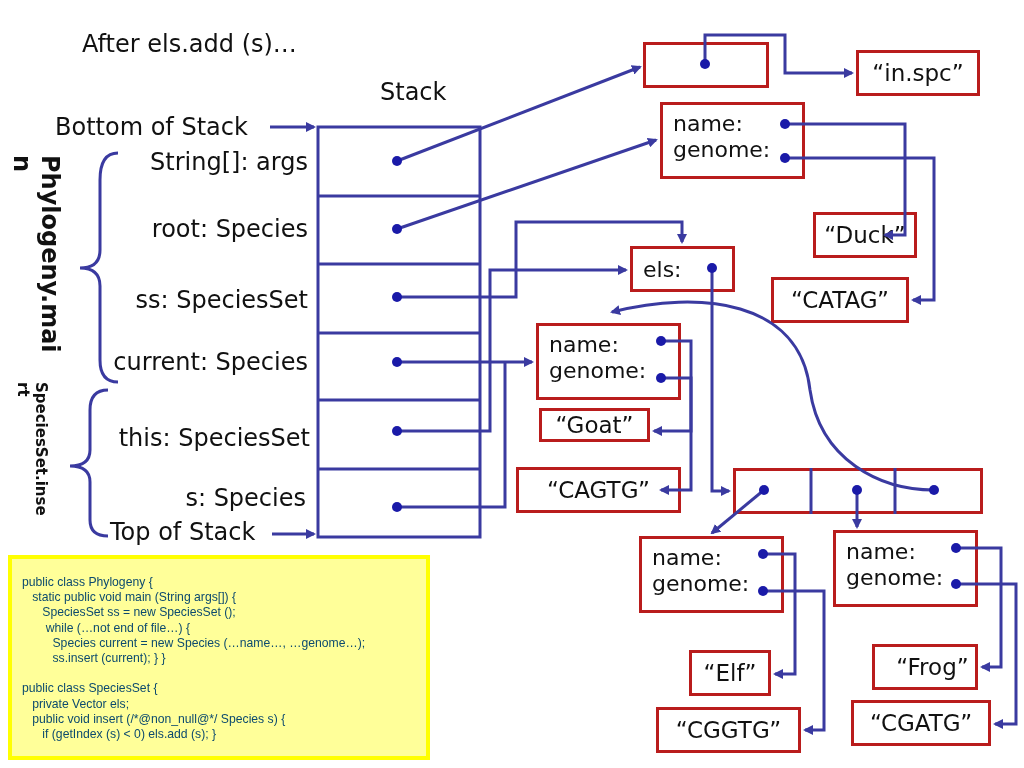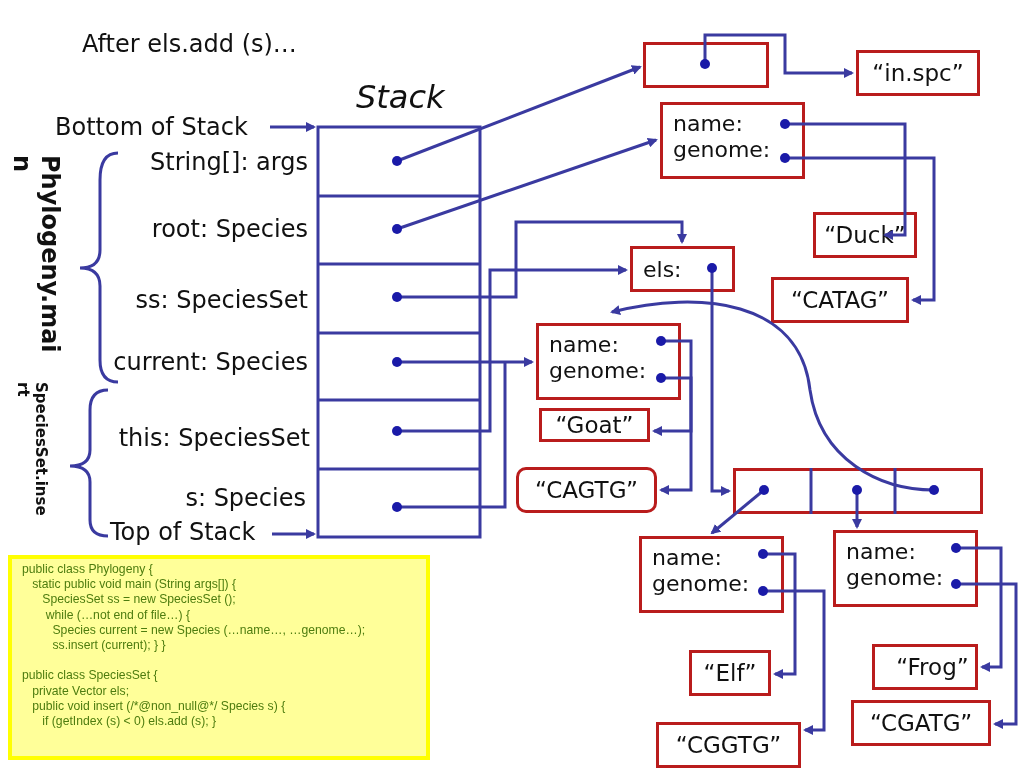--- a/index.html
+++ b/index.html
@@ -1,28 +1,28 @@
 <!DOCTYPE html>
 <html><head>
 <meta charset="utf-8">
 <style>
   html, body { margin:0; padding:0; background:#ffffff; }
   body { width:1024px; height:768px; position:relative; overflow:hidden;
          font-family:"DejaVu Sans", sans-serif; color:#111; }
   .abs { position:absolute; }
   .title { left:82px; top:30px; font-size:24px; }
-  .stack-title { left:356px; top:78px; font-size:32px;font-style:italic; }
+  .stack-title { left:380px; top:78px; font-size:24px; }
   .lbl { font-size:24px; white-space:nowrap; text-align:right; }
   .frame-lbl { position:absolute; font-weight:bold; writing-mode:vertical-rl; white-space:normal; }
   .box { position:absolute; border:3px solid #b91c1c; background:#fff; box-sizing:border-box; }
   .obj-text { position:absolute; font-size:22px; line-height:26px; left:10px; top:6px; white-space:nowrap; }
   .str { font-size:23px; display:flex; align-items:center; justify-content:center; }
   .code { left:8px; top:555px; width:422px; height:205px; background:#ffff99; border:4px solid #ffff00;
           box-sizing:border-box; font-family:"Liberation Sans", sans-serif; font-size:12.2px; line-height:15.2px;
-          padding:3px 10px; white-space:pre; color:#4d7c0f; }
+          padding:16px 10px; white-space:pre; color:#0c4a6e; }
   svg { position:absolute; left:0; top:0; }
 </style>
 </head>
 <body>
 
 <div class="abs title">After els.add (s)…</div>
 <div class="abs stack-title">Stack</div>
 <div class="abs lbl" style="left:55px; top:113px;">Bottom of Stack</div>
 <div class="abs lbl" style="left:110px; top:518px;">Top of Stack</div>
 
@@ -50,30 +50,30 @@
 
 <div class="box" style="left:630px; top:246px; width:105px; height:46px;">
   <div class="obj-text" style="top:8px;">els:</div>
 </div>
 
 <div class="box" style="left:536px; top:323px; width:145px; height:77px;">
   <div class="obj-text">name:</div>
   <div class="obj-text" style="top:32px;">genome:</div>
 </div>
 <div class="box str" style="left:539px; top:408px; width:111px; height:34px;">“Goat”</div>
-<div class="box str" style="left:516px; top:467px; width:141px; height:46px;border-radius:10px;">“CAGTG”</div>
+<div class="box str" style="left:516px; top:467px; width:165px; height:46px;">“CAGTG”</div>
 
 <div class="box" style="left:733px; top:468px; width:250px; height:46px;"></div>
 
 <div class="box" style="left:639px; top:536px; width:145px; height:77px;">
   <div class="obj-text">name:</div>
   <div class="obj-text" style="top:32px;">genome:</div>
 </div>
 <div class="box str" style="left:689px; top:650px; width:82px; height:46px;">“Elf”</div>
-<div class="box str" style="left:656px; top:722px; width:145px; height:46px;">“CGGTG”</div>
+<div class="box str" style="left:656px; top:707px; width:145px; height:46px;">“CGGTG”</div>
 
 <div class="box" style="left:833px; top:530px; width:145px; height:77px;">
   <div class="obj-text">name:</div>
   <div class="obj-text" style="top:32px;">genome:</div>
 </div>
 <div class="box str" style="left:872px; top:644px; width:106px; height:46px;padding-left:15px;">“Frog”</div>
 <div class="box str" style="left:851px; top:700px; width:140px; height:46px;">“CGATG”</div>
 
 <svg width="1024" height="768" viewBox="0 0 1024 768">
   <defs>

